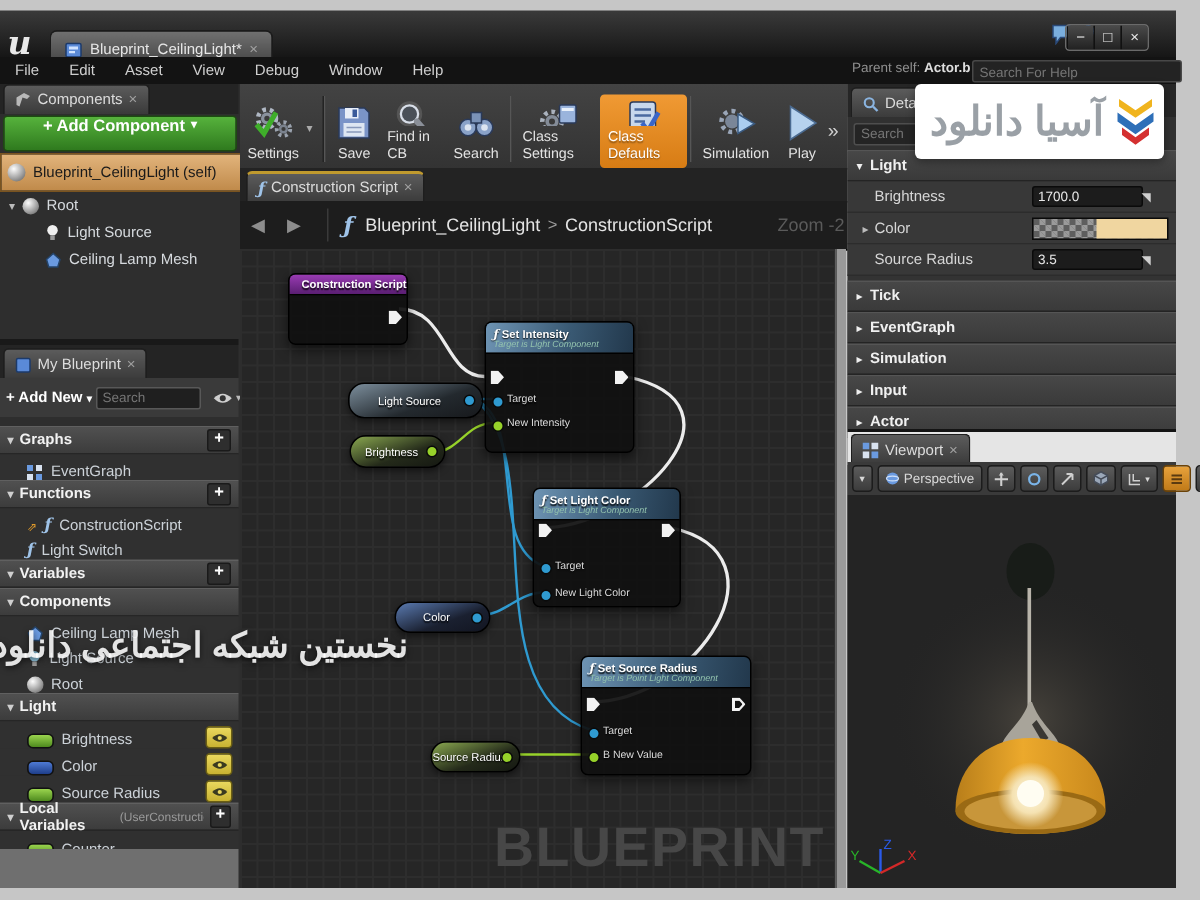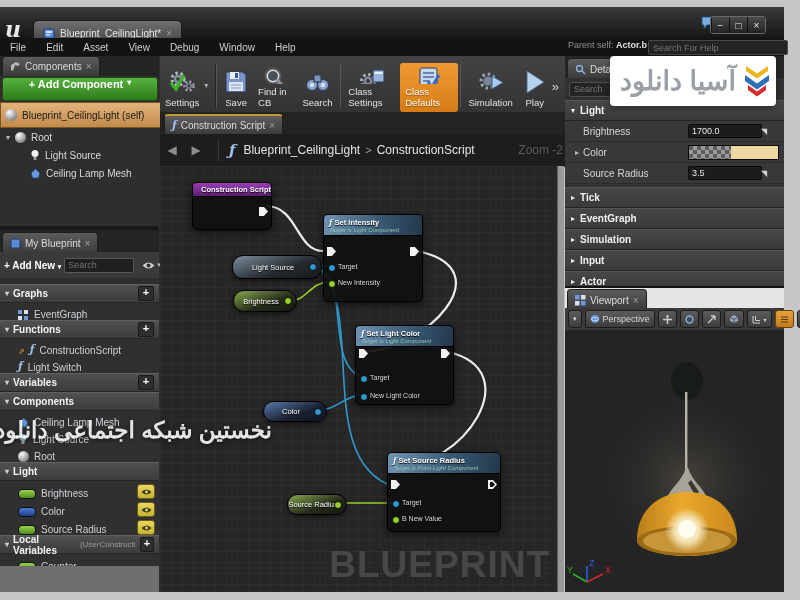--- a/index.html
+++ b/index.html
@@ -489,21 +489,21 @@
       <div class="t2">Target is Light Component</div>
     </div>
     <span class="execp" style="left:3px;top:23px;"></span>
     <span class="execp" style="right:3px;top:23px;"></span>
     <span class="pdot dot-blue" style="left:4px;top:49px;"></span>
     <span class="plabel" style="left:14px;top:48px;">Target</span>
     <span class="pdot dot-blue" style="left:4px;top:67px;"></span>
     <span class="plabel" style="left:14px;top:66px;">New Light Color</span>
   </div>
 
-  <div class="bpnode" style="left:227px;top:286px;width:112px;height:78px;">
+  <div class="bpnode" style="left:227px;top:271px;width:112px;height:78px;">
     <div class="nhdr hdr-steel">
       <div class="t1"><span class="fnicon" style="font-size:8px;color:#fff;">ƒ</span> <span>Set Source Radius</span></div>
       <div class="t2">Target is Point Light Component</div>
     </div>
     <span class="execp" style="left:3px;top:27px;"></span>
     <span class="exech" style="right:3px;top:27px;"></span>
     <span class="pdot dot-blue" style="left:4px;top:47px;"></span>
     <span class="plabel" style="left:14px;top:46px;">Target</span>
     <span class="pdot dot-green" style="left:4px;top:63px;"></span>
     <span class="plabel" style="left:14px;top:62px;">B New Value</span>

